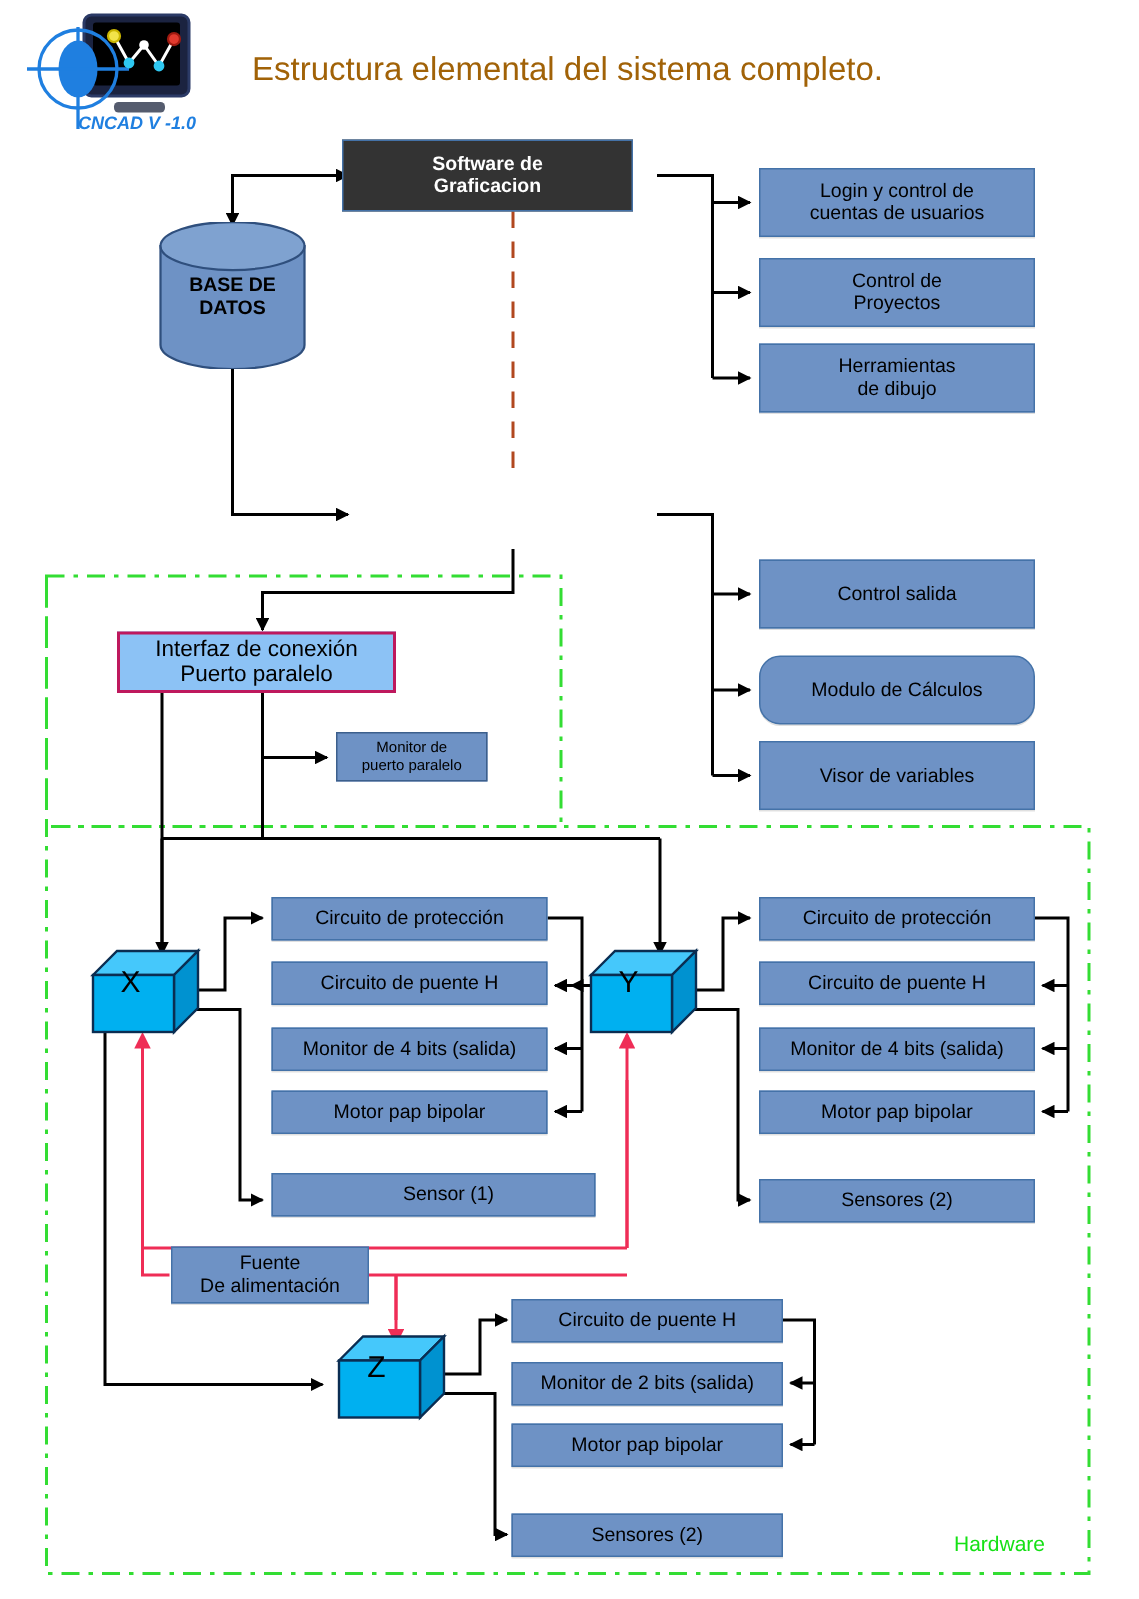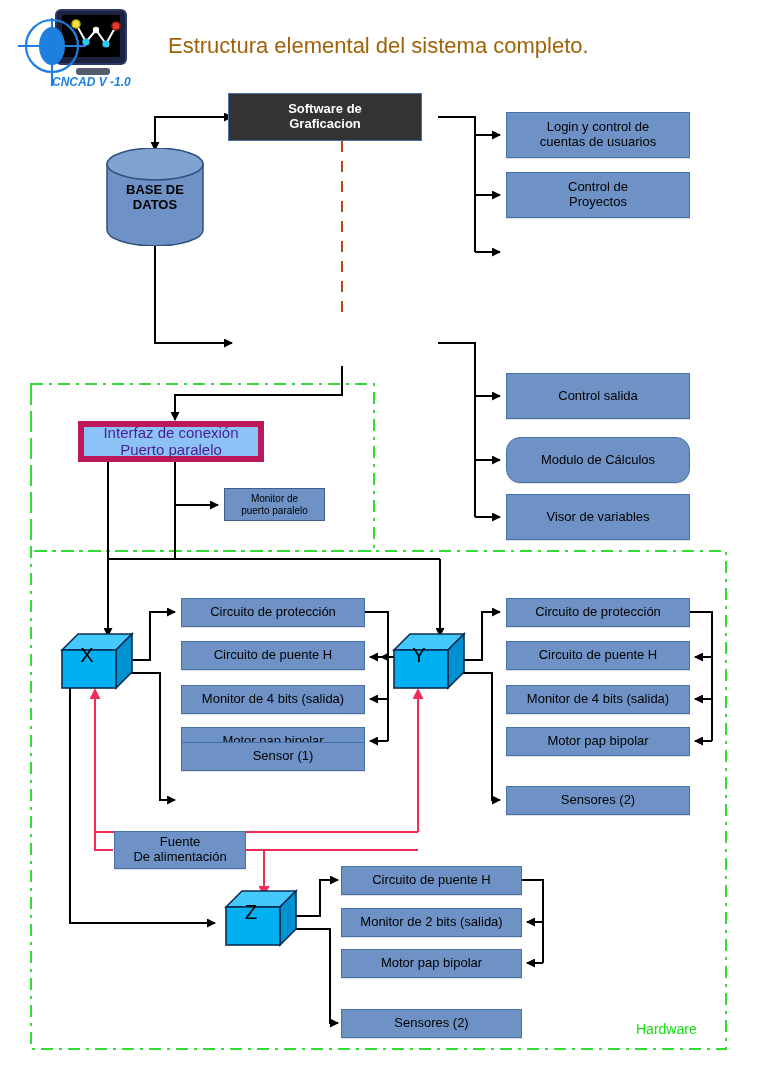--- a/index.html
+++ b/index.html
@@ -37,22 +37,22 @@
   
   .box-blue {
     background: #6e92c5;
     border: 1px solid #4472a8;
     color: #000000;
     font-size: 13px;
     box-shadow: 0 1px 0 rgba(0,0,0,0.12);
   }
   .box-blue-light {
     background: #8cc2f5;
-    border: 6px solid #be185d;
-    color: #4c1d95;
+    border: 2px solid #be185d;
+    color: #000000;
     font-size: 15px;
   }
   .box-blue-small {
     background: #6e92c5;
     border: 1px solid #3c5f8c;
     color: #000000;
     font-size: 10px;
   }
   
   .box-dark {
@@ -253,20 +253,26 @@
       <div>Login y control de</div>
       <div>cuentas de usuarios</div>
     </div>
   </div>
   <div class="node box-blue" style="left:506px; top:172px; width:184px; height:46px;">
     <div>
       <div>Control de</div>
       <div>Proyectos</div>
     </div>
   </div>
+  <div class="node box-blue" style="left:506px; top:229px; width:184px; height:46px;">
+    <div>
+      <div>Herramientas</div>
+      <div>de dibujo</div>
+    </div>
+  </div>
 
   <div class="node box-blue" style="left:506px; top:373px; width:184px; height:46px;">
     <span>Control salida</span>
   </div>
   <div class="node box-blue" style="left:506px; top:437px; width:184px; height:46px;border-radius:14px;">
     <span>Modulo de Cálculos</span>
   </div>
   <div class="node box-blue" style="left:506px; top:494px; width:184px; height:46px;align-items:center;">
     <span>Visor de variables</span>
   </div>
@@ -299,21 +305,21 @@
   </div>
   <div class="node box-blue" style="left:181px; top:641px; width:184px; height:29px;">
     <span>Circuito de puente H</span>
   </div>
   <div class="node box-blue" style="left:181px; top:685px; width:184px; height:29px;">
     <span>Monitor de 4 bits (salida)</span>
   </div>
   <div class="node box-blue" style="left:181px; top:727px; width:184px; height:29px;">
     <span>Motor pap bipolar</span>
   </div>
-  <div class="node box-blue" style="left:181px; top:742px; width:184px; height:29px;padding-left:20px;">
+  <div class="node box-blue" style="left:181px; top:782px; width:216px; height:29px;padding-left:20px;">
     <span>Sensor (1)</span>
   </div>
 
   <div class="cube" style="left:390px; top:630px; width:78px; height:62px;">
     <svg width="78" height="62" viewBox="0 0 78 62">
       <polygon points="4,20 20,4 74,4 58,20" fill="#45c8fb" stroke="#0a2d52" stroke-width="1.6"></polygon>
       <polygon points="58,20 74,4 74,42 58,58" fill="#0092d0" stroke="#0a2d52" stroke-width="1.6"></polygon>
       <rect x="4" y="20" width="54" height="38" fill="#00b0f0" stroke="#0a2d52" stroke-width="1.6"></rect>
     </svg>
   </div>

